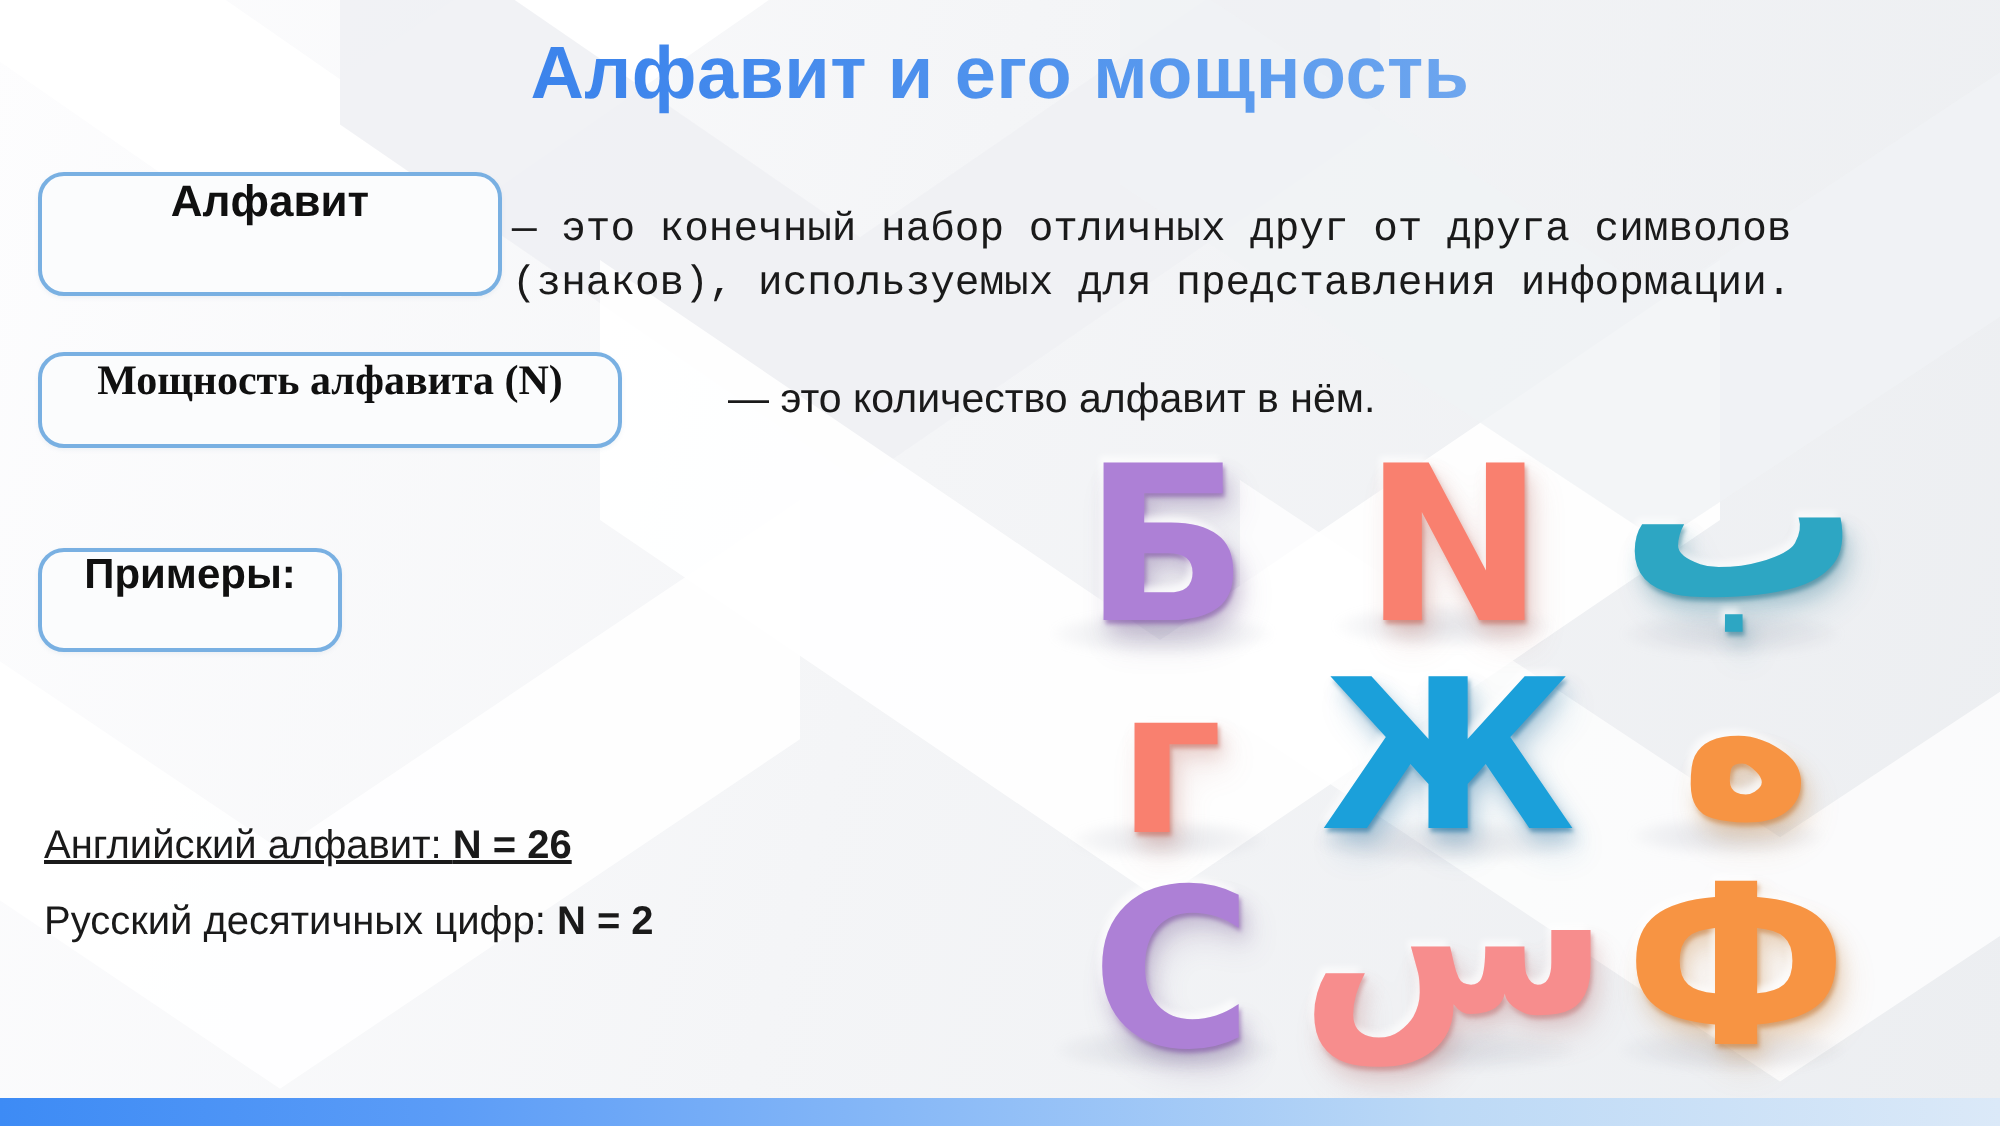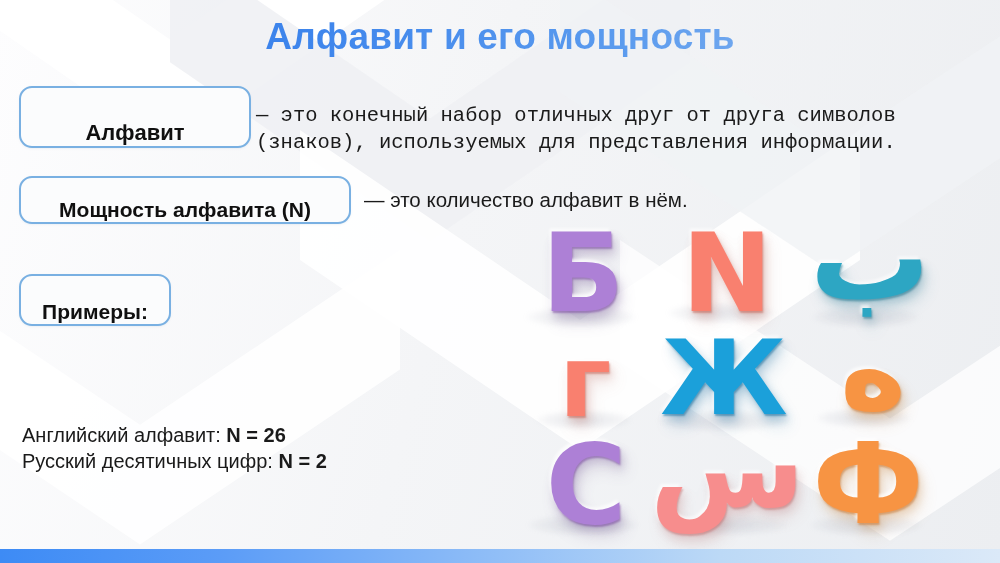--- a/index.html
+++ b/index.html
@@ -53,43 +53,44 @@
     background-clip: text;
     color: transparent;
     -webkit-text-fill-color: transparent;
     white-space: nowrap;
   }
 
   
   .term-box {
     position: absolute;
     display: flex;
-    align-items: flex-end;
+    align-items: flex-start;
     justify-content: center;
     box-sizing: border-box;
     border: 2px solid #79b0e2;
     border-radius: 13px;
     background: #fbfcfd;
     color: #101010;
     font-weight: 700;
     box-shadow: 0 1px 2px rgba(120,150,180,0.10);
   }
   #box-alphabet {
     left: 19px;
     top: 86px;
     width: 232px;
     height: 62px;
     font-size: 22px;
   }
   #box-power {
     left: 19px;
     top: 176px;
-    width: 332px;
+    width: 292px;
     height: 48px;
     font-size: 21px;
+    font-family: Liberation Serif, serif;
   }
   #box-examples {
     left: 19px;
     top: 274px;
     width: 152px;
     height: 52px;
     font-size: 21px;
   }
 
   
@@ -115,21 +116,21 @@
   
   .example-line {
     position: absolute;
     left: 22px;
     color: #1a1a1a;
     font-size: 20px;
     white-space: nowrap;
   }
   .example-line .val { font-weight: 700; }
   #ex-0 { top: 360px; }
-  #ex-1 { top: 424px; }
+  #ex-1 { top: 412px; text-decoration: underline; }
   #ex-2 { top: 450px; }
 
   
   #letters {
     position: absolute;
     left: 500px;
     top: 214px;
     width: 500px;
     height: 335px;
   }

